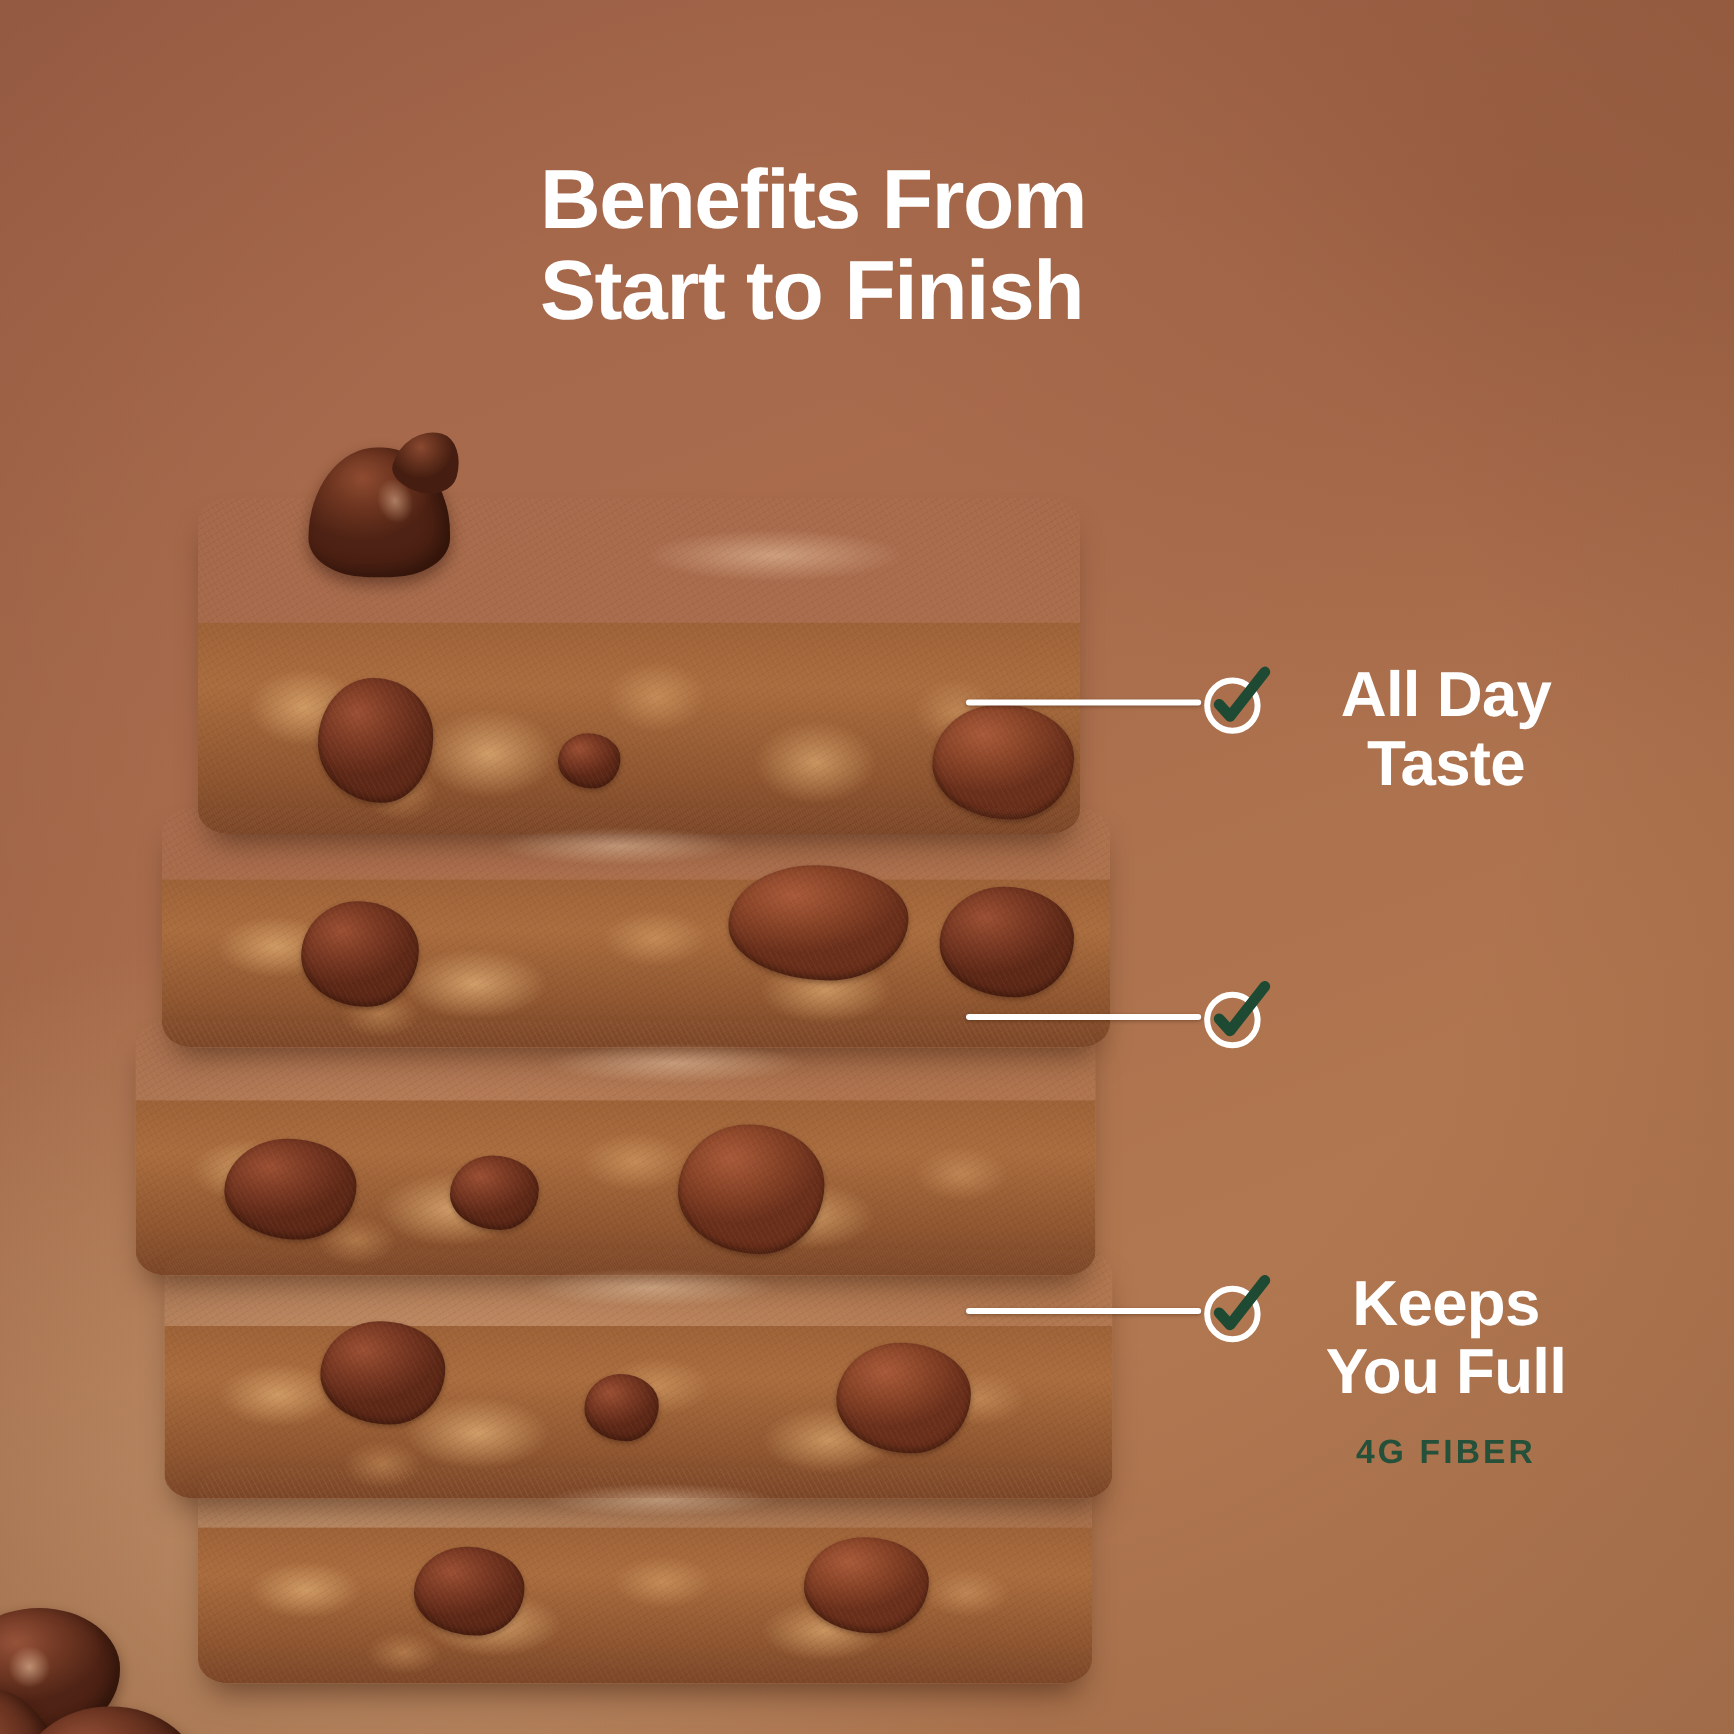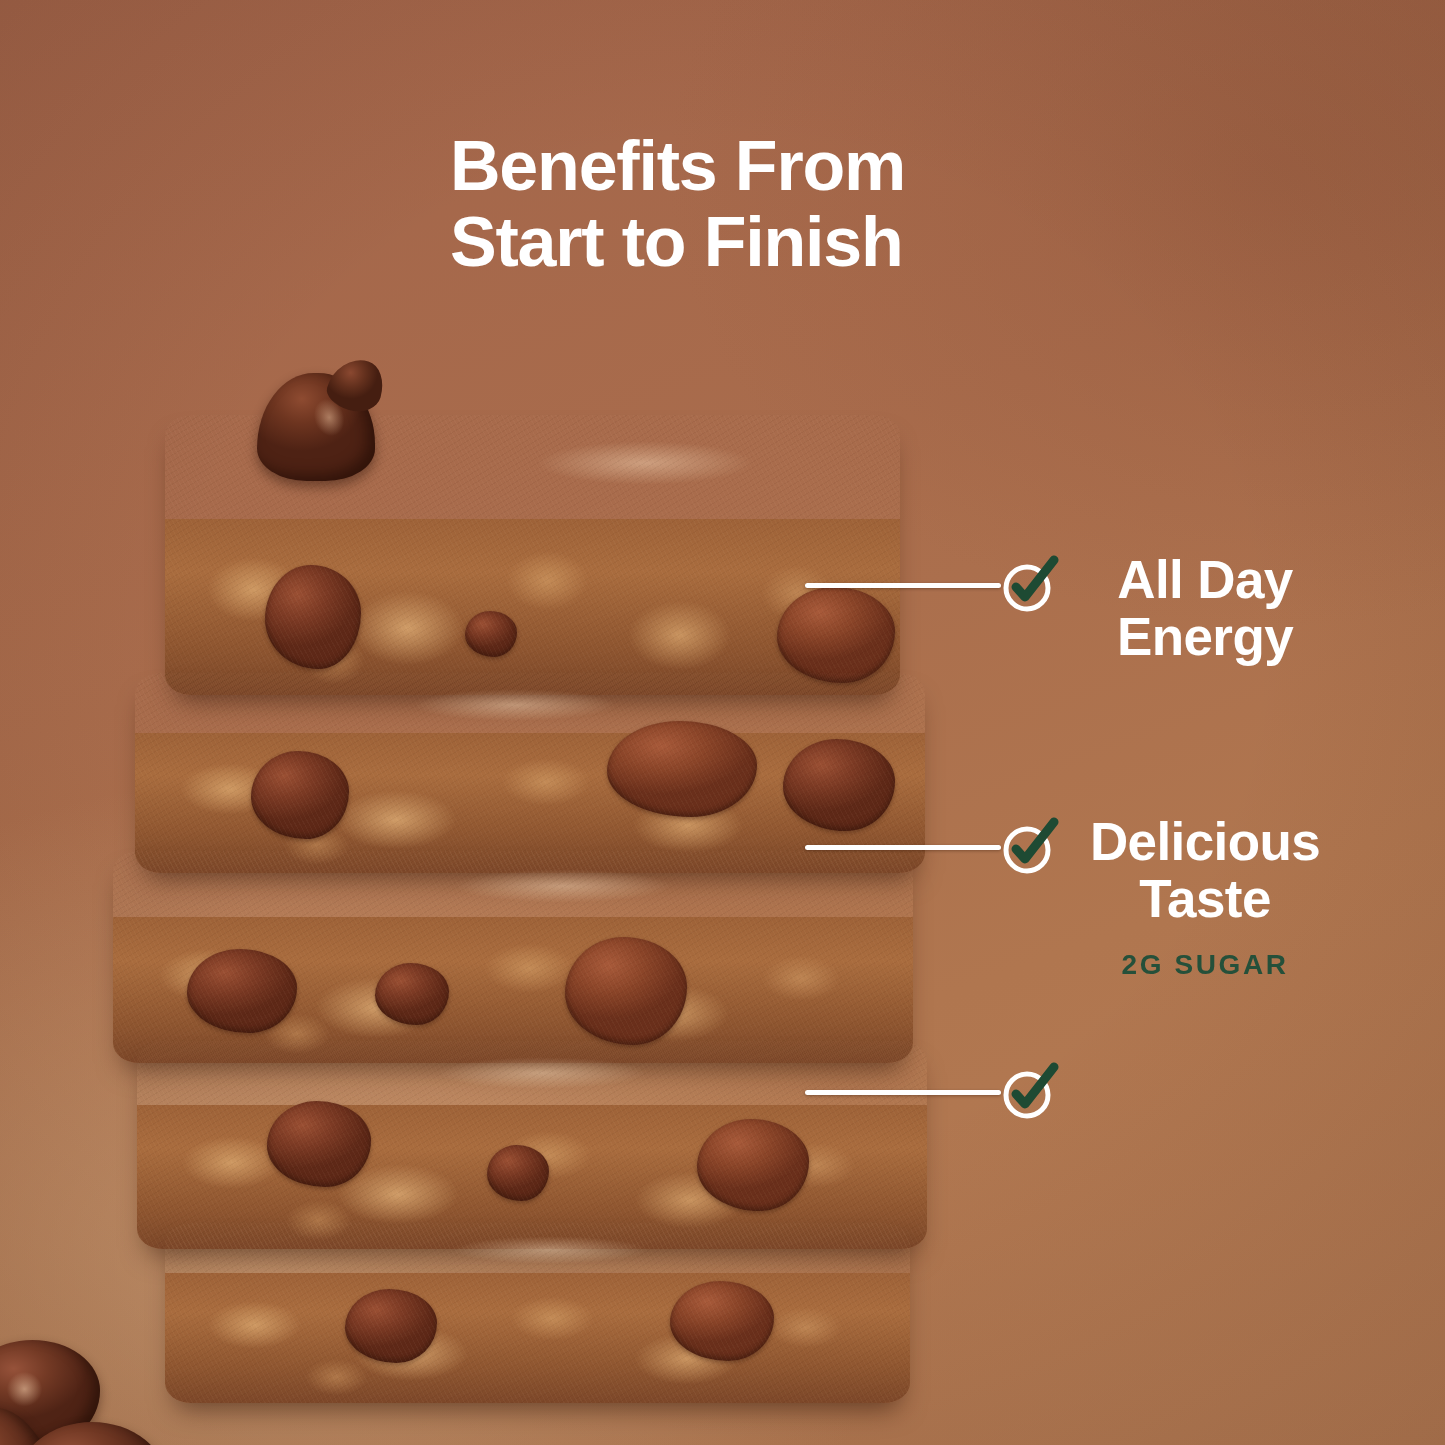--- a/index.html
+++ b/index.html
@@ -185,37 +185,37 @@
 
   <div class="leader" style="left:805px;top:583px;width:196px;"></div>
   <div class="check" style="left:1000px;top:554px;">
     <svg width="62" height="62" viewBox="0 0 62 62">
       <circle cx="27" cy="34" r="21" fill="none" stroke="#FFFFFF" stroke-width="5"></circle>
       <path d="M16 33 L25 43 L54 6" fill="none" stroke="#1E4A33" stroke-width="9" stroke-linecap="round" stroke-linejoin="round"></path>
     </svg>
   </div>
   <div class="callout" style="left:1055px;top:551px;">
     <div class="title">All Day
-Energy</div>
+Taste</div>
   </div>
 
   <div class="leader" style="left:805px;top:845px;width:196px;"></div>
   <div class="check" style="left:1000px;top:816px;">
     <svg width="62" height="62" viewBox="0 0 62 62">
       <circle cx="27" cy="34" r="21" fill="none" stroke="#FFFFFF" stroke-width="5"></circle>
       <path d="M16 33 L25 43 L54 6" fill="none" stroke="#1E4A33" stroke-width="9" stroke-linecap="round" stroke-linejoin="round"></path>
     </svg>
   </div>
-  <div class="callout" style="left:1055px;top:813px;">
-    <div class="title">Delicious
-Taste</div>
-    <div class="sub">2G SUGAR</div>
-  </div>
 
   <div class="leader" style="left:805px;top:1090px;width:196px;"></div>
   <div class="check" style="left:1000px;top:1061px;">
     <svg width="62" height="62" viewBox="0 0 62 62">
       <circle cx="27" cy="34" r="21" fill="none" stroke="#FFFFFF" stroke-width="5"></circle>
       <path d="M16 33 L25 43 L54 6" fill="none" stroke="#1E4A33" stroke-width="9" stroke-linecap="round" stroke-linejoin="round"></path>
     </svg>
   </div>
+  <div class="callout" style="left:1055px;top:1058px;">
+    <div class="title">Keeps
+You Full</div>
+    <div class="sub">4G FIBER</div>
+  </div>
 
 </div>
 
 </body></html>

